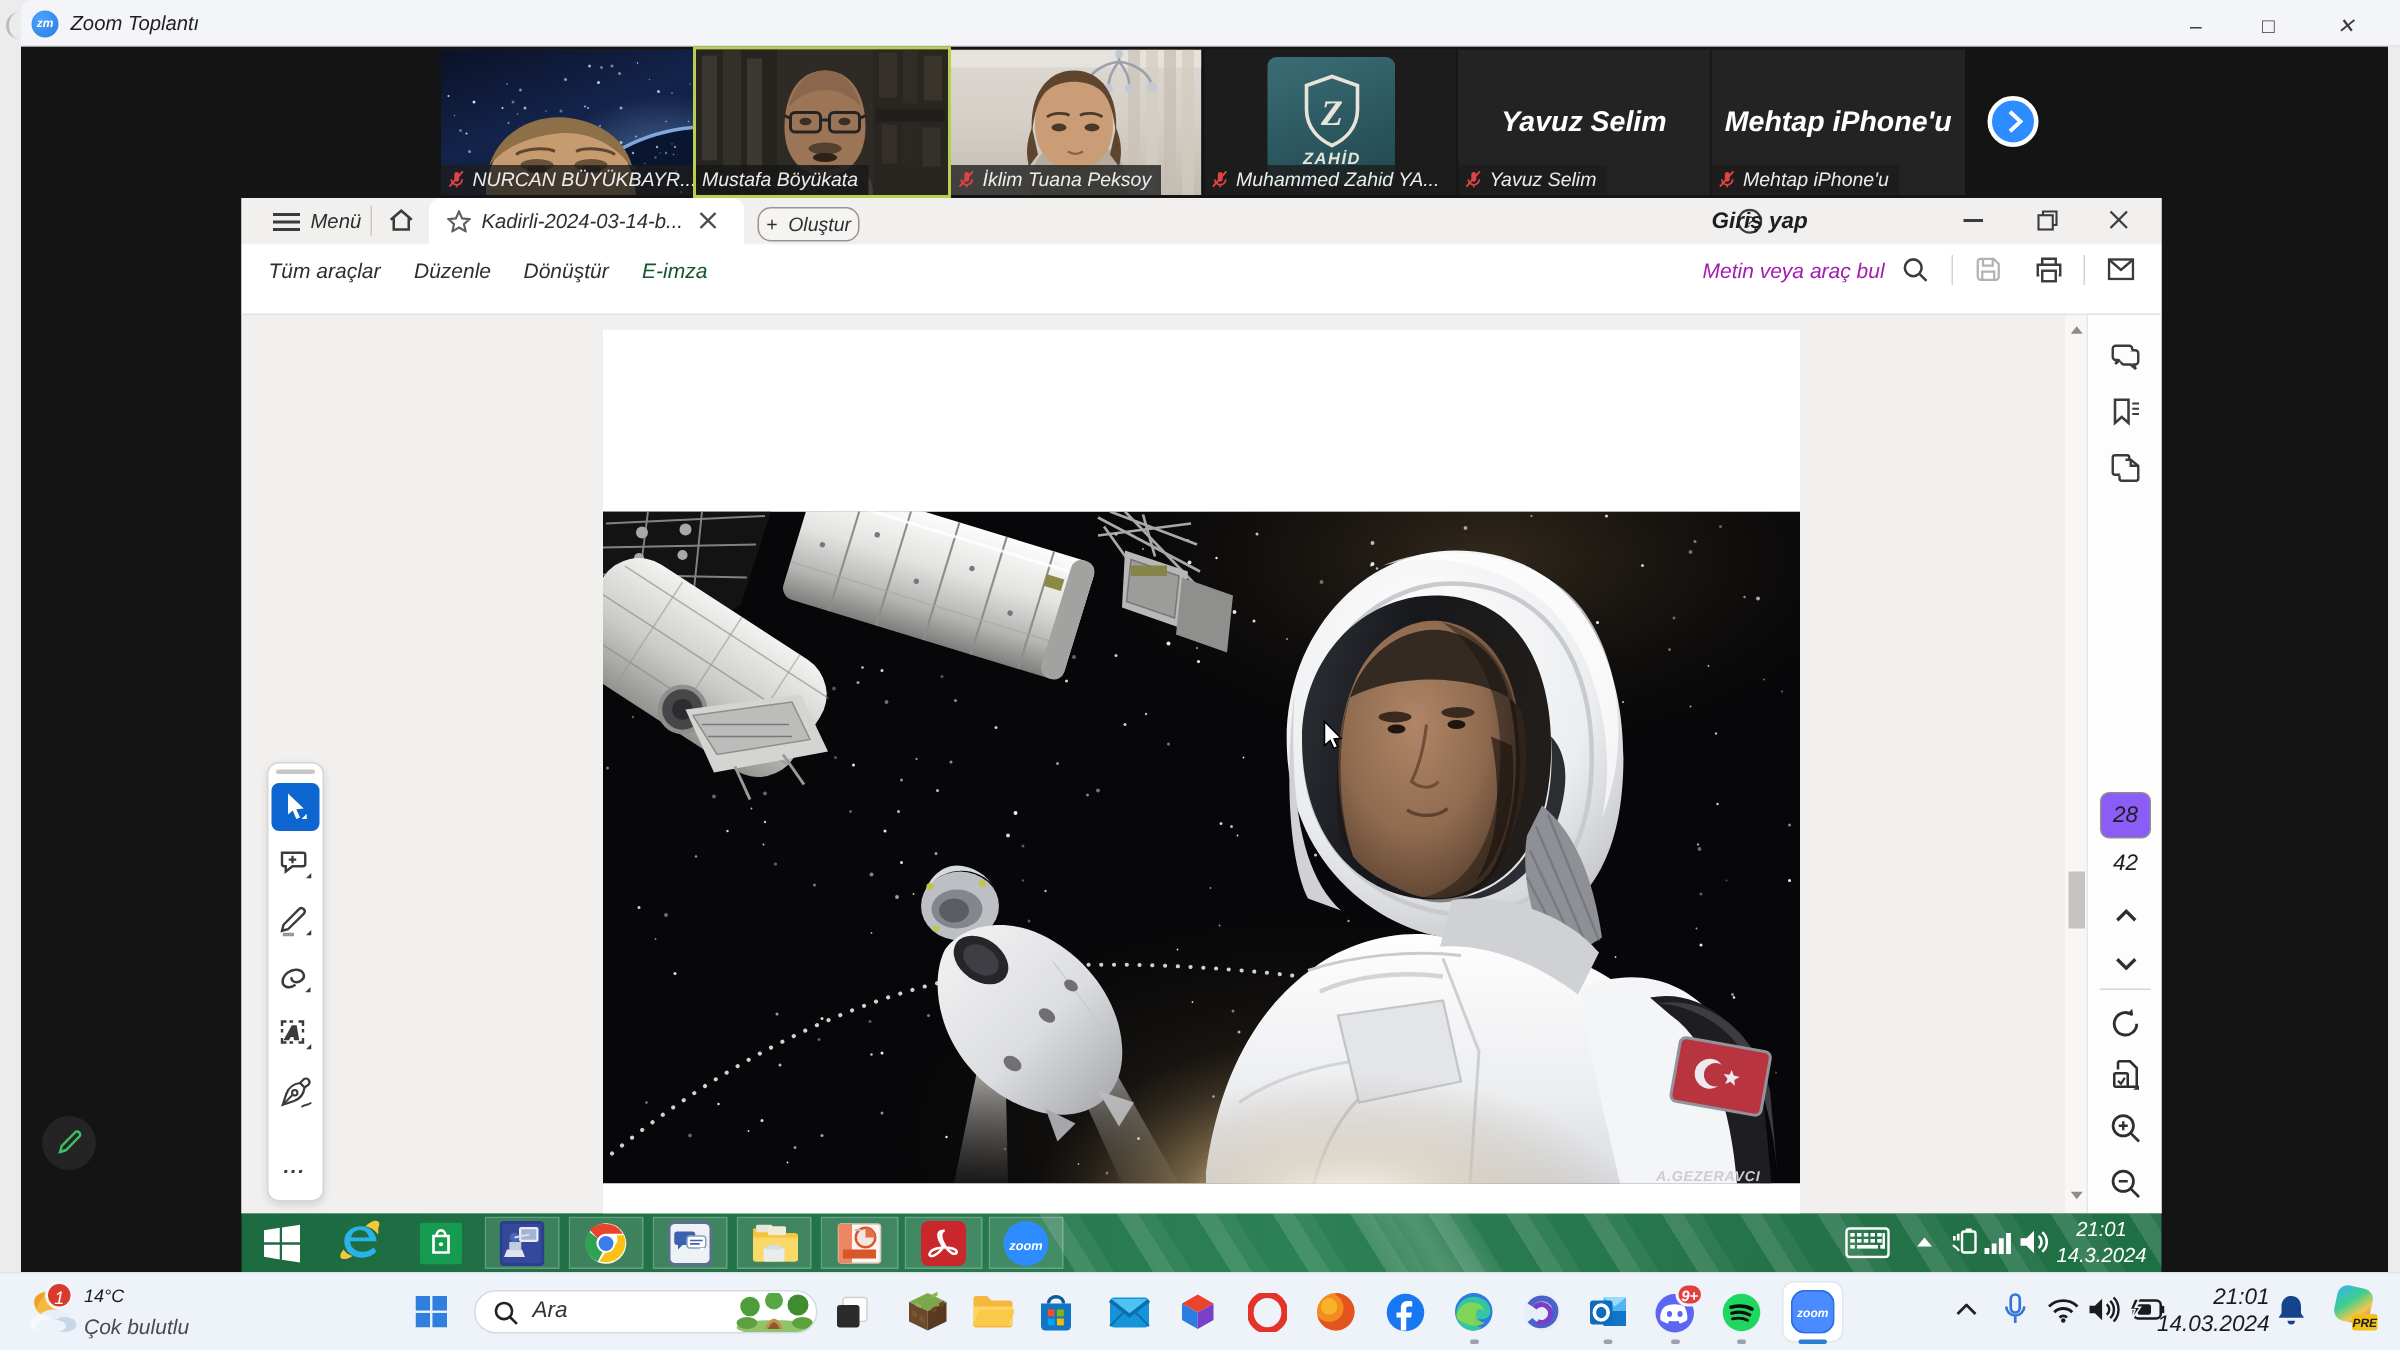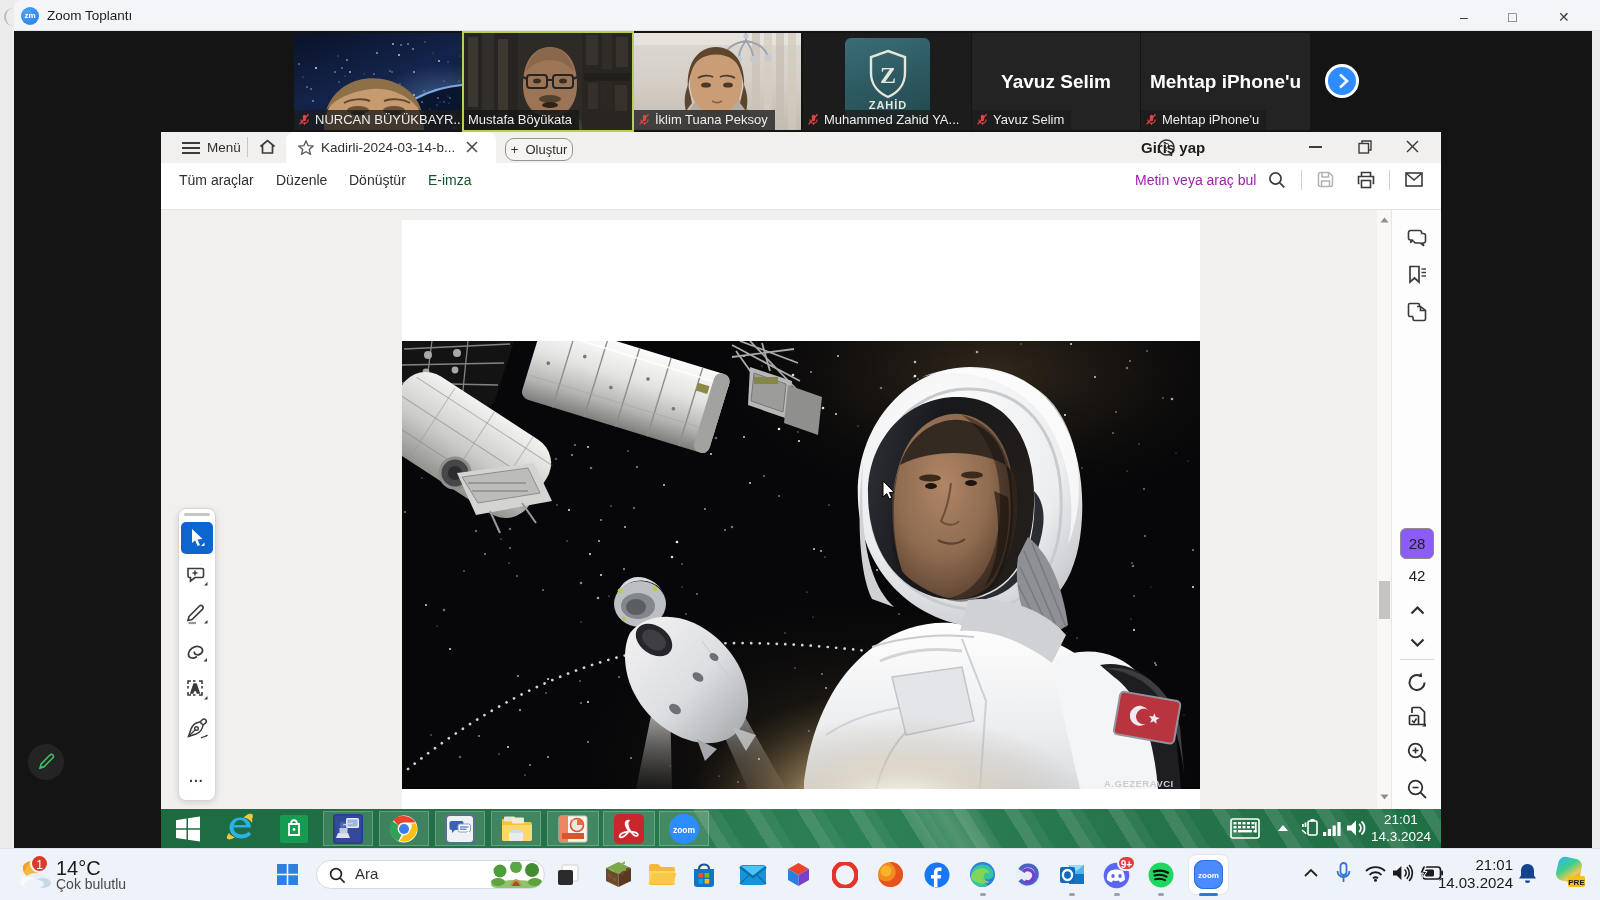--- a/index.html
+++ b/index.html
@@ -1,17 +1,17 @@
 <!DOCTYPE html>
 <html><head><meta charset="utf-8">
 <style>
   * { margin:0; padding:0; box-sizing:border-box; }
   html,body { width:1600px; height:900px; overflow:hidden; background:#ececec; font-family:"Liberation Sans",sans-serif; }
   .abs { position:absolute; }
-  #stage { position:relative; width:1600px; height:900px; }
+  #stage { position:relative; width:1600px; height:900px;font-style:italic; }
   
   #ztitle { left:14px; top:0; width:1586px; height:31px; background:#f3f5f8; border-radius:8px 0 0 0; border-bottom:1px solid #e2e4e6;}
   #zlogo { left:21px; top:7px; width:18px; height:18px; border-radius:50%; background:radial-gradient(circle at 35% 30%, #4da1ff, #2a7de1); color:#fff; font-size:8px; text-align:center; line-height:18px; font-weight:bold;}
   #ztext { left:47px; top:8px; font-size:13.5px; color:#1f1f1f; }
   .wbtn { top:9px; color:#3c3c3c; font-size:14px; }
   
   #dark { left:14px; top:31px; width:1578px; height:817px; background:#141414; }
   
   .vcell { top:33px; height:97px; overflow:hidden; background:#222; }
   .vlabel { position:absolute; left:0; bottom:0; background:rgba(28,28,28,.78); color:#ececec; font-size:13px; padding:2px 7px 3px 4px; white-space:nowrap; display:flex; align-items:center; gap:4px;}
@@ -1042,21 +1042,21 @@
 
   <svg class="abs" style="left:17px; top:856px;" width="36" height="36" viewBox="0 0 36 36">
       <circle cx="14" cy="13" r="8" fill="#f6b83d"></circle>
       <path d="M7,16 q-4,-9 6,-10" fill="#f09f2e"></path>
       <ellipse cx="19" cy="24" rx="11" ry="7" fill="#e8eef6"></ellipse>
       <ellipse cx="11" cy="26" rx="8" ry="5.5" fill="#f6f9fd"></ellipse>
       <ellipse cx="26" cy="27" rx="8" ry="5" fill="#c9d6e6"></ellipse>
       <ellipse cx="17" cy="28" rx="10" ry="4.5" fill="#eef3fa"></ellipse>
     </svg>
   <div class="abs" style="left:30px; top:854px; width:19px; height:19px; border-radius:50%; background:#d83b2e; color:#fff; font-size:12px; text-align:center; line-height:19px; border:2px solid #f3f6fb;">1</div>
-  <div class="abs" style="left:56px; top:857px; font-size:20px; color:#1b1b1b;">14°C</div>
+  <div class="abs" style="left:56px; top:857px; font-size:12px; color:#1b1b1b;">14°C</div>
   <div class="abs" style="left:56px; top:876px; font-size:14px; color:#4a4a4a;">Çok bulutlu</div>
 
   <svg class="abs" style="left:277px; top:864px;" width="21" height="21" viewBox="0 0 21 21">
       <g fill="#2f7fe0">
         <rect width="9.7" height="9.7"></rect>
         <rect x="11.3" width="9.7" height="9.7"></rect>
         <rect y="11.3" width="9.7" height="9.7"></rect>
         <rect x="11.3" y="11.3" width="9.7" height="9.7"></rect>
       </g>
     </svg>

